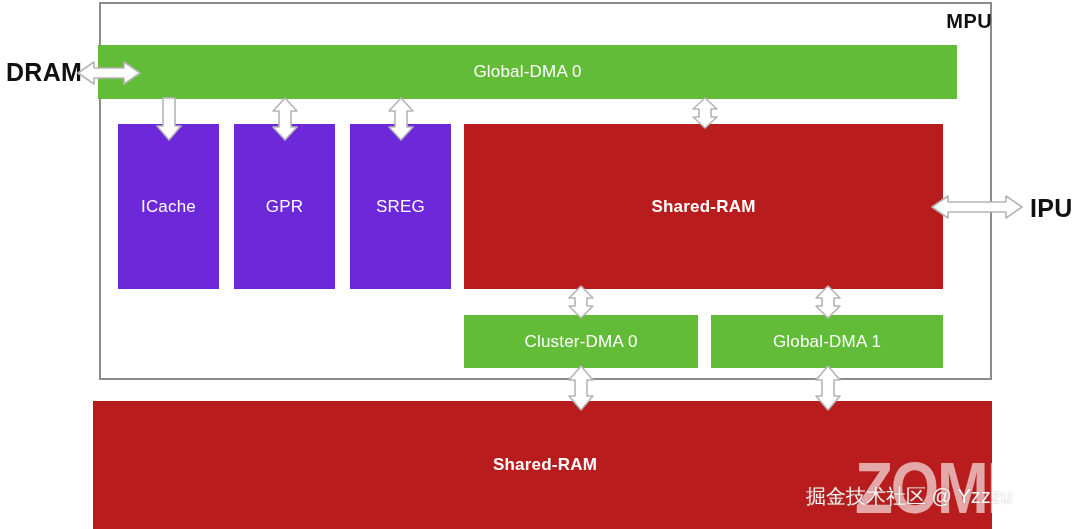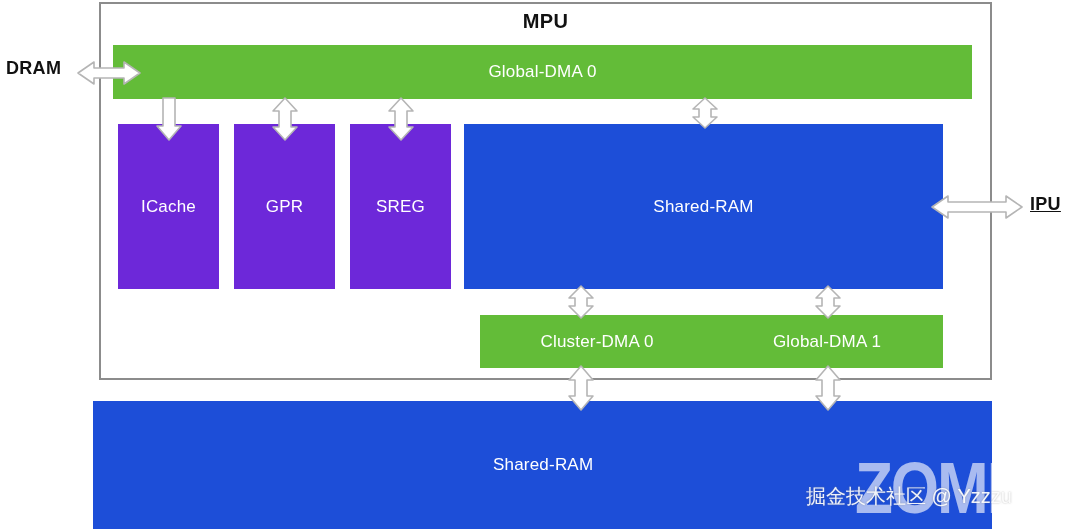--- a/index.html
+++ b/index.html
@@ -16,46 +16,46 @@
   .blk{
     position:absolute;
     display:flex;align-items:center;justify-content:center;
     box-sizing:border-box;
     color:#ffffff;
     font-size:17px;
     letter-spacing:.2px;
     white-space:nowrap;
   }
   .green{background:#63bc38;}
-  .pink {background:#1d4ed8;}
+  .pink {background:#b91c1c;font-weight:bold;}
   .gray {background:#6d28d9;}
 
   
   #mpu-frame{
     position:absolute;
     left:99px;top:2px;width:893px;height:378px;
     border:2px solid #8c8c8c;
     background:transparent;
     box-sizing:border-box;
   }
   #mpu-title{
     position:absolute;left:99px;top:10px;width:893px;
-    text-align:center;
+    text-align:right;
     font-size:20px;font-weight:bold;color:#111111;
     letter-spacing:.4px;
   }
 
   
   .ext-label{
     position:absolute;
-    font-size:18px;font-weight:bold;color:#111111;
+    font-size:25px;font-weight:bold;color:#111111;
     letter-spacing:.3px;white-space:nowrap;
   }
   #dram-label{left:6px;top:58px;}
-  #ipu-label {left:1030px;top:194px;text-decoration:underline;}
+  #ipu-label {left:1030px;top:194px;}
 
   
   .arrow{position:absolute;}
   .arrow svg{display:block;overflow:visible;}
 
   
   #wm-big{
     position:absolute;left:855px;top:441px;
     font-size:62px;font-weight:bold;
     color:rgba(255,255,255,.62);
@@ -78,41 +78,41 @@
 <body>
 
 <div id="canvas">
 
   <div id="mpu-frame"></div>
   <div id="mpu-title">MPU</div>
 
   <div class="ext-label" id="dram-label">DRAM</div>
   <div class="ext-label" id="ipu-label">IPU</div>
 
-  <div class="blk green" style="left:113px;top:45px;width:859px;height:54px;">
+  <div class="blk green" style="left:98px;top:45px;width:859px;height:54px;">
     <span>Global-DMA 0</span>
   </div>
 
   <div class="blk gray" style="left:118px;top:124px;width:101px;height:165px;">
     <span>ICache</span>
   </div>
 
   <div class="blk gray" style="left:234px;top:124px;width:101px;height:165px;">
     <span>GPR</span>
   </div>
 
   <div class="blk gray" style="left:350px;top:124px;width:101px;height:165px;">
     <span>SREG</span>
   </div>
 
   <div class="blk pink" style="left:464px;top:124px;width:479px;height:165px;">
     <span>Shared-RAM</span>
   </div>
 
-  <div class="blk green" style="left:464px;top:315px;width:234px;height:53px;margin-left:16px;">
+  <div class="blk green" style="left:464px;top:315px;width:234px;height:53px;">
     <span>Cluster-DMA 0</span>
   </div>
 
   <div class="blk green" style="left:711px;top:315px;width:232px;height:53px;text-align:center;">
     <span>Global-DMA 1</span>
   </div>
 
   <div class="blk pink" style="left:93px;top:401px;width:899px;height:128px;justify-content:flex-start;">
     <span style="margin-left:400px;">Shared-RAM</span>
   </div>

